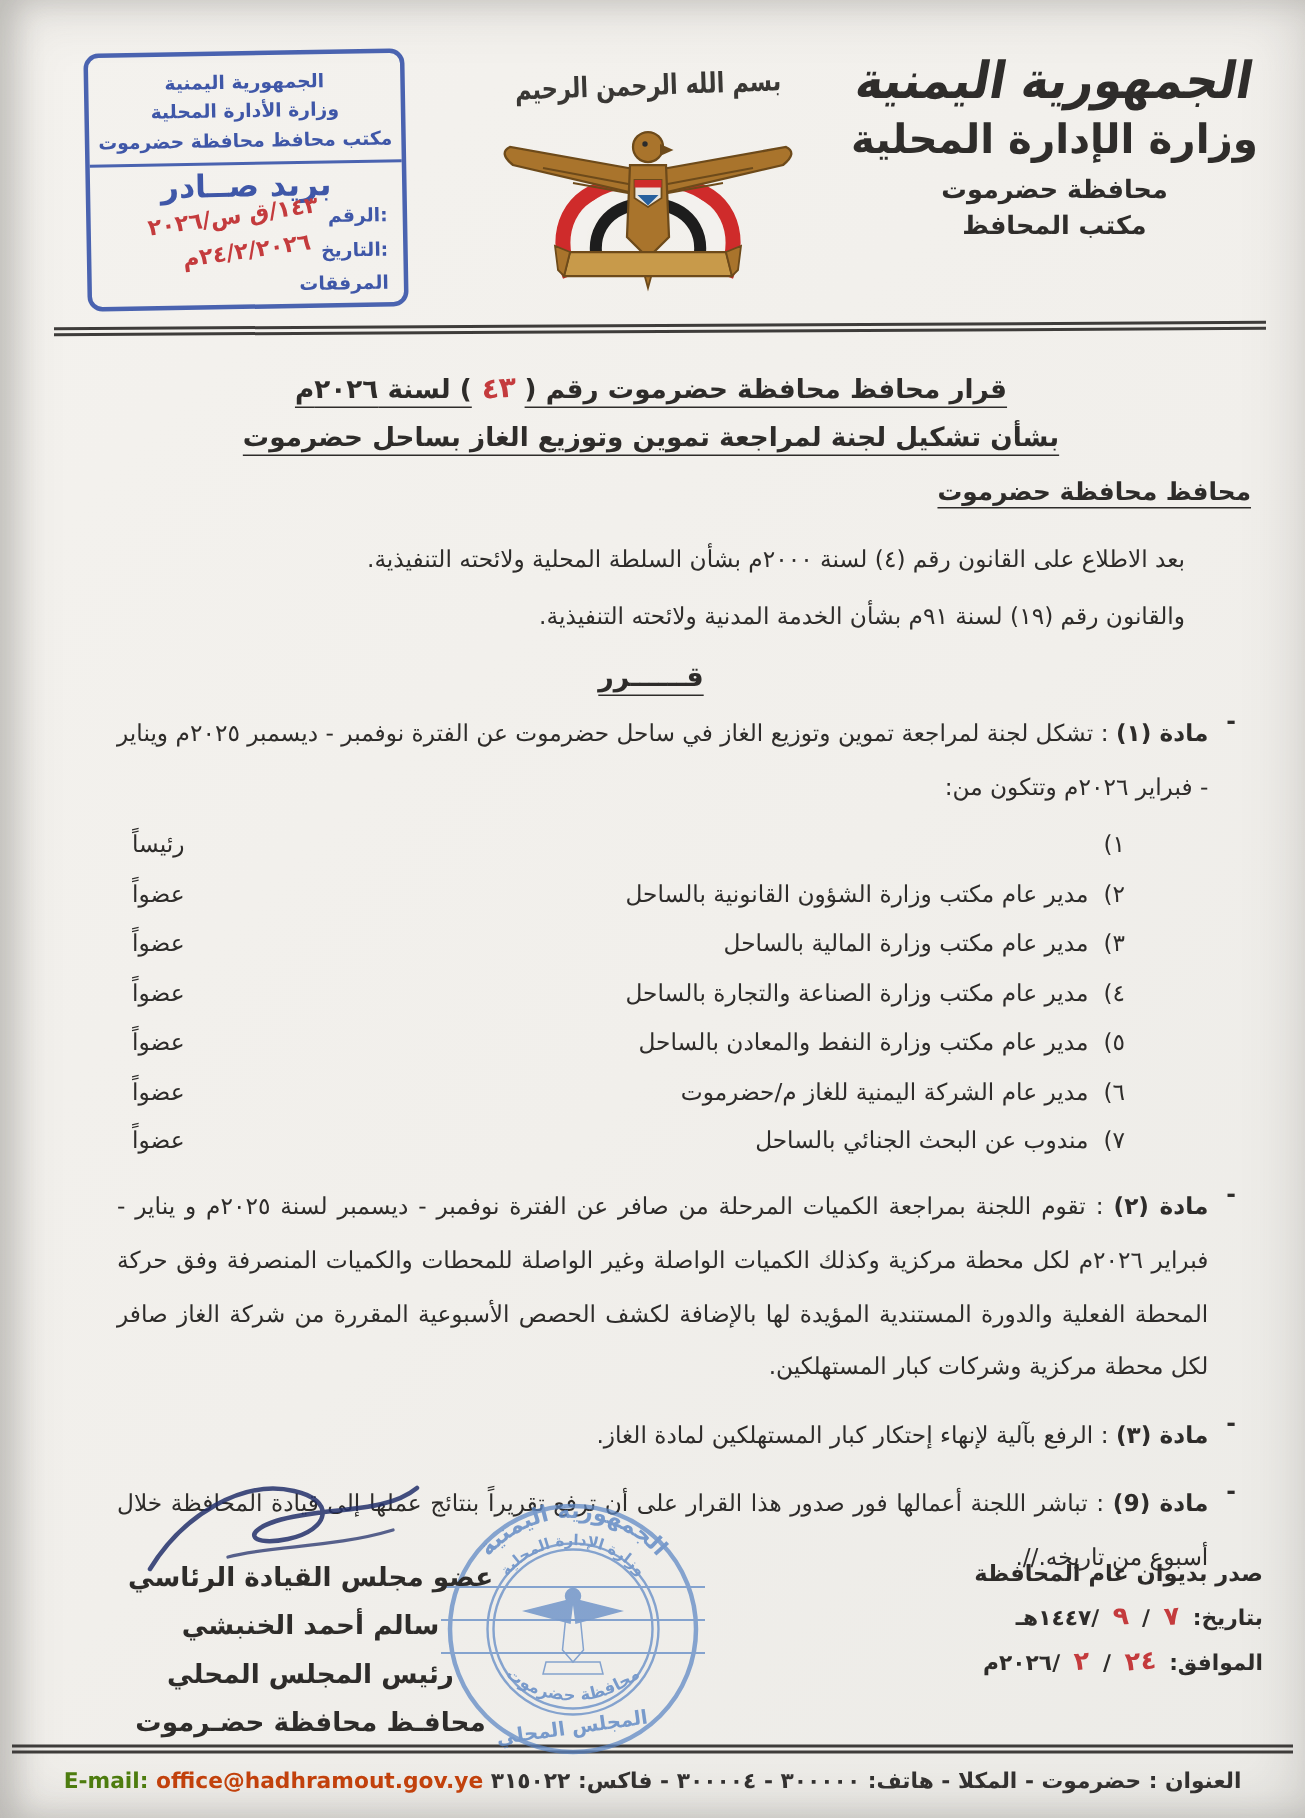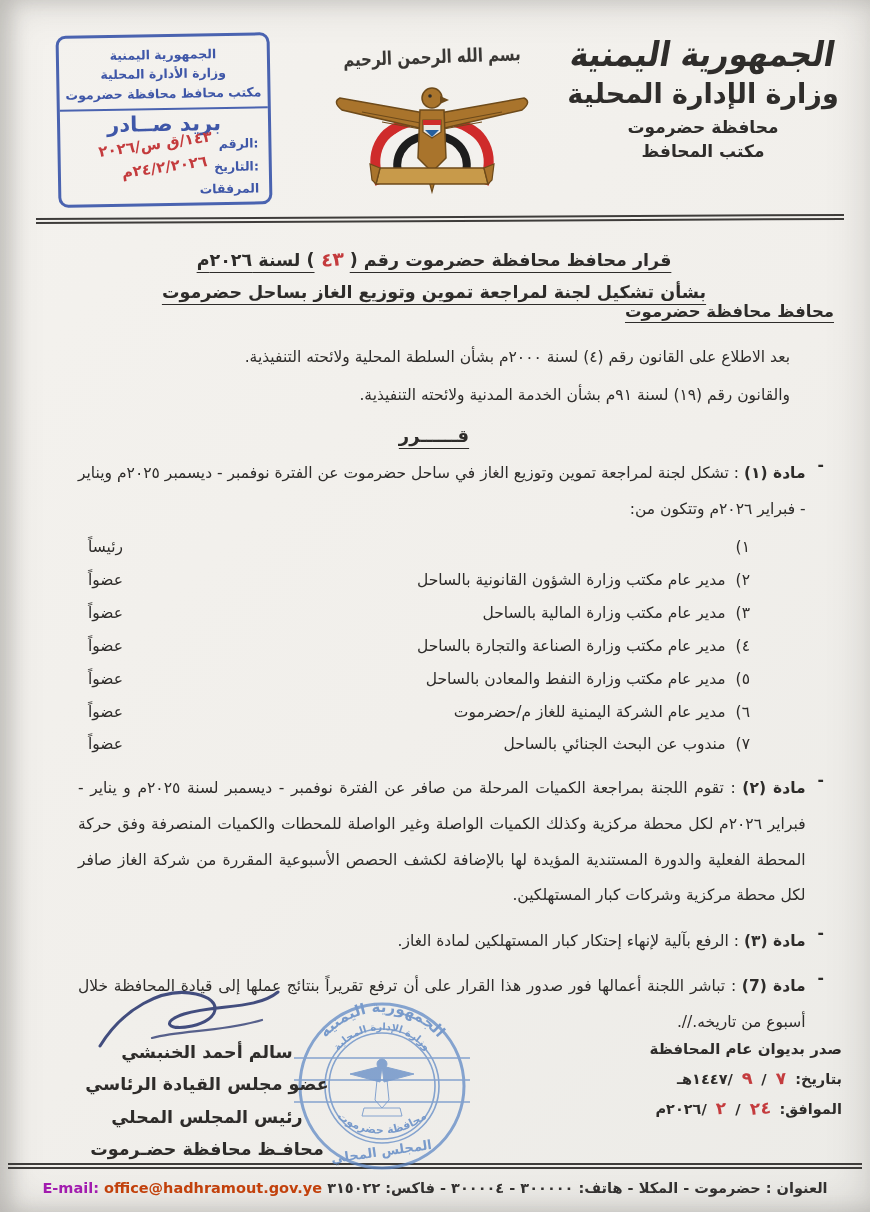--- a/index.html
+++ b/index.html
@@ -36,21 +36,21 @@
   .calligraphy { font-size:31px; font-weight:bold; transform:skewX(-10deg) scaleY(1.1); letter-spacing:-2px; }
   .ministry { font-size:27px; font-weight:bold; margin-top:6px; letter-spacing:-1px; }
   .gov { font-size:17px; font-weight:bold; margin-top:8px; }
   .office { font-size:17px; font-weight:bold; margin-top:4px; }
   .rule { height:6px; border-top:2.5px solid #3e3c3a; border-bottom:2px solid #3e3c3a; }
   .rule-top { position:absolute; left:36px; right:26px; top:216px; transform:rotate(-.3deg); }
   
   .doc-body { position:absolute; top:236px; left:30px; right:32px; direction:rtl; }
   .title-line { text-align:center; font-size:17.5px; font-weight:bold; text-decoration:underline; text-underline-offset:6px; margin-top:12px; }
   .title-num { color:#c43b3d; font-size:19px; text-decoration:none; display:inline-block; transform:rotate(-4deg); padding:0 6px; }
-  .authority { text-align:right; font-size:16.5px; font-weight:bold; text-decoration:underline; text-underline-offset:5px; margin:0 4px 0 0; }
+  .authority { text-align:right; font-size:16.5px; font-weight:bold; text-decoration:underline; text-underline-offset:5px; margin:16px 4px 0 0; }
   .preamble { margin:18px 48px 0 0; font-size:15.5px; line-height:2.45; font-weight:500; }
   .decree-word { text-align:center; font-size:18px; font-weight:bold; text-decoration:underline; text-underline-offset:6px; margin:10px 0 8px; letter-spacing:1px; }
   .article { display:flex; gap:12px; margin-top:10px; font-size:15.5px; }
   .article .dash { font-weight:bold; padding-right:14px; }
   .article .body { flex:1; text-align:justify; line-height:2.3; padding-left:48px; font-weight:500; }
   .article .lbl { font-weight:bold; text-underline-offset:4px; }
   .committee { margin-top:4px; }
   .member { display:flex; justify-content:space-between; padding:0 88px 0 58px; font-size:15.5px; font-weight:500; line-height:2.12; }
   .member .m-text { display:flex; gap:10px; }
   .member .role { font-weight:500; }
@@ -59,21 +59,21 @@
   .sig-block { position:absolute; left:62px; top:1036px; width:290px; text-align:center; font-weight:bold; font-size:17.5px; line-height:1.85; z-index:2; letter-spacing:-0.5px; }
   .seal { position:absolute; left:292px; top:996px; opacity:.8; z-index:1; }
   .issued { position:absolute; right:28px; top:1040px; width:300px; direction:rtl; font-size:14.5px; font-weight:bold; }
   .issued .head { text-underline-offset:5px; font-size:15px; margin-bottom:8px; }
   .issued .row { margin-top:10px; }
   .issued .hand { font-size:17px; transform:rotate(-5deg); padding:0 4px; }
   
   .rule-bottom { position:absolute; left:8px; right:8px; top:1163px; }
   .footer-line { position:absolute; left:0; right:0; top:1180px; direction:rtl; text-align:center; font-size:14.5px; font-weight:bold; color:#333130; }
   .email { color:#c2410c; }
-  .email-label { color:#a21caf; direction:ltr; unicode-bidi:embed; }
+  .email-label { color:#4d7c0f; direction:ltr; unicode-bidi:embed; }
 </style>
 </head>
 <body>
 
 <div class="paper"></div>
 
 <div class="postal-stamp">
   <div class="l">الجمهورية اليمنية</div>
   <div class="l">وزارة الأدارة المحلية</div>
   <div class="l">مكتب محافظ محافظة حضرموت</div>
@@ -220,21 +220,21 @@
     <div class="body">
       <span class="lbl">مادة (٣)</span>
       <span>:</span>
       <span>الرفع بآلية لإنهاء إحتكار كبار المستهلكين لمادة الغاز.</span>
     </div>
   </div>
 
   <div class="article">
     <span class="dash">-</span>
     <div class="body">
-      <span class="lbl">مادة (7)</span>
+      <span class="lbl">مادة (9)</span>
       <span>:</span>
       <span>تباشر اللجنة أعمالها فور صدور هذا القرار على أن ترفع تقريراً بنتائج عملها إلى قيادة المحافظة خلال أسبوع من تاريخه.//.</span>
     </div>
   </div>
 </div>
 
 <svg class="sig-squiggle" width="200" height="80" viewBox="0 0 200 80">
   <path d="M8,66 C30,30 70,6 104,14 C132,20 128,40 100,46 C76,51 68,42 92,34 C124,24 164,30 186,12" fill="none" stroke="#23306b" stroke-width="3" stroke-linecap="round" opacity=".85"></path>
   <path d="M60,58 C90,50 130,52 170,40" fill="none" stroke="#23306b" stroke-width="2.2" stroke-linecap="round" opacity=".75"></path>
 </svg>
@@ -266,22 +266,22 @@
 
   <g stroke="#5b86c4" fill="#5b86c4" opacity=".9">
     <path d="M90,70 L58,78 L88,86 Z M90,70 L122,78 L92,86 Z" stroke-width="1"></path>
     <circle cx="90" cy="68" r="5"></circle>
     <path d="M85,84 L95,84 L97,104 L90,112 L83,104 Z" stroke-width="1" fill="none"></path>
     <path d="M72,112 L108,112 L110,120 L70,120 Z" stroke-width="1" fill="none"></path>
   </g>
 </svg>
 
 <div class="sig-block">
+  <div>عضو  مجلس القيادة الرئاسي</div>
   <div>سالم أحمد الخنبشي</div>
-  <div>عضو  مجلس القيادة الرئاسي</div>
   <div>رئيس المجلس المحلي</div>
   <div>محافـظ محافظة حضـرموت</div>
 </div>
 
 <div class="issued">
   <div class="head">صدر بديوان عام المحافظة</div>
   <div class="row">
     <span>بتاريخ:</span>
     <span class="hand">٧</span>
     <span>/</span>

